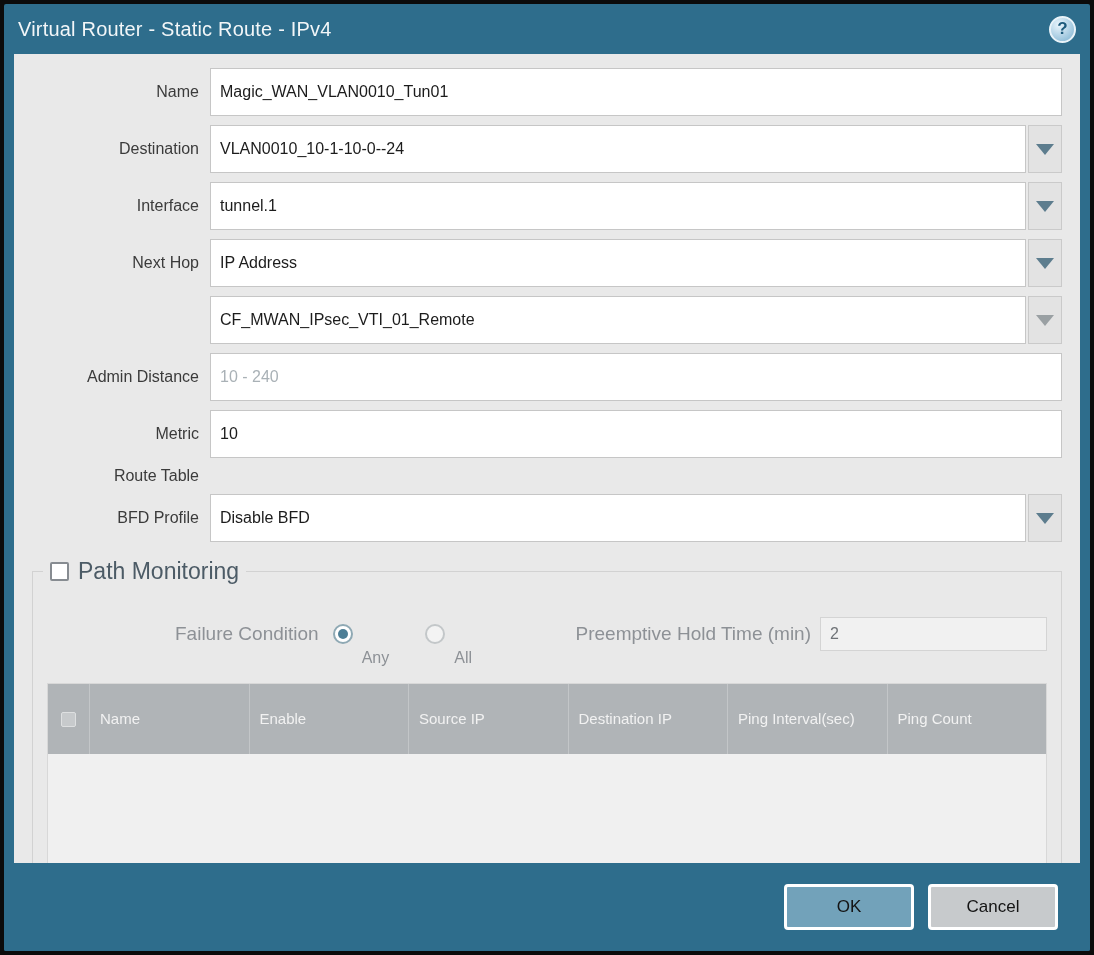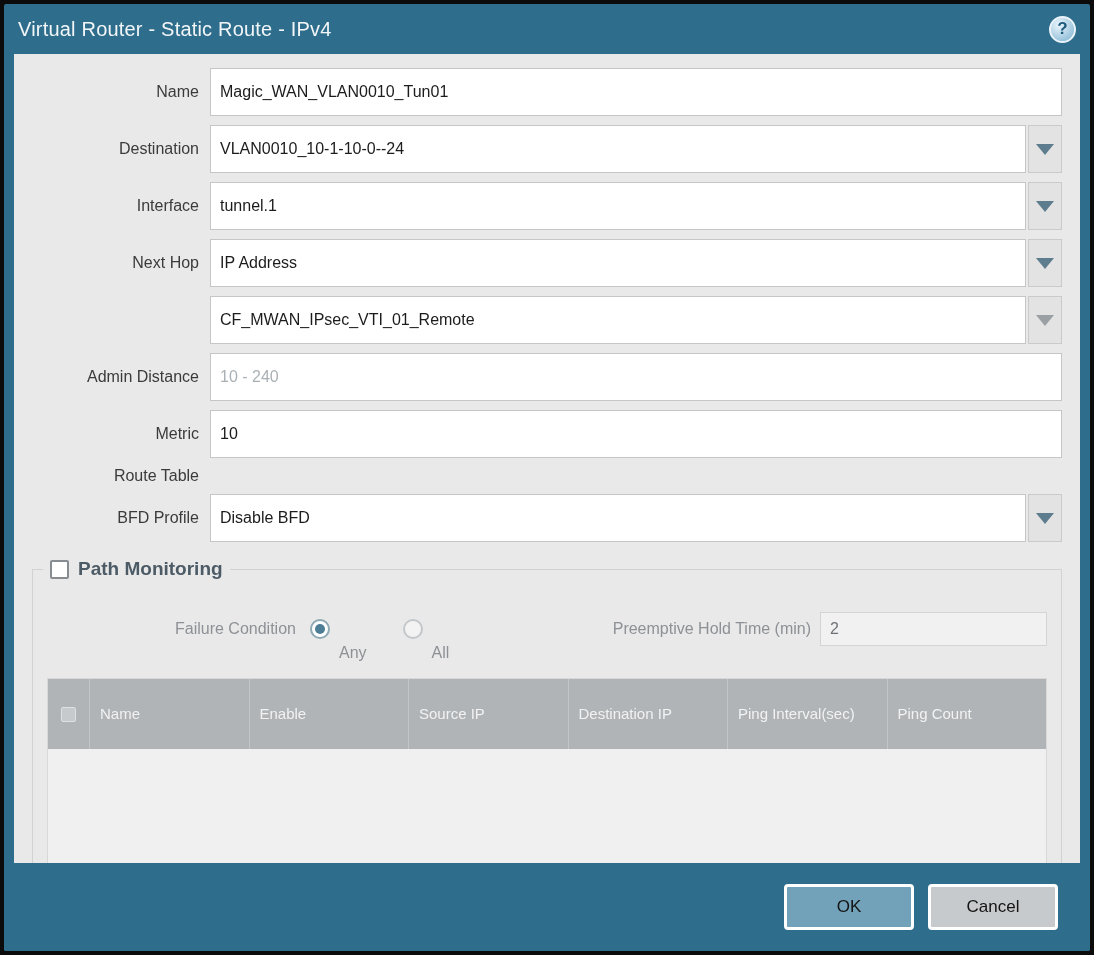--- a/index.html
+++ b/index.html
@@ -56,23 +56,23 @@
   fieldset.pm {
     border:1px solid #d2d2d2; margin-top:16px; padding:6px 14px 14px 14px;
   }
   legend.pm-legend {
     display:flex; align-items:center; gap:9px; padding:0 7px; margin-left:-4px;
   }
   .checkbox {
     width:19px; height:19px; background:#fff; border:2px solid #878c91;
     border-radius:2px; cursor:pointer;
   }
-  .pm-title { font-size:19px; font-weight:bold; color:#4c5b66; }
+  .pm-title { font-size:23px; font-weight:normal; color:#4c5b66; }
   .pm-controls { display:flex; align-items:center; margin:10px 0 16px 0; }
-  .dim-lbl { font-size:16px; color:#8d9196; white-space:nowrap; }
+  .dim-lbl { font-size:19px; color:#8d9196; white-space:nowrap; }
   .fc-label { margin-left:128px; }
   .radio-group { display:flex; align-items:center; }
   .radio {
     width:20px; height:20px; border-radius:50%; margin-left:14px;
     border:2px solid #c3c7c9; background:#f3f3f3; position:relative; cursor:pointer;
   }
   .radio.selected { border-color:#8fa9b4; background:#fff; }
   .radio.selected::after {
     content:""; position:absolute; inset:3px; border-radius:50%; background:#4d7e95;
   }

